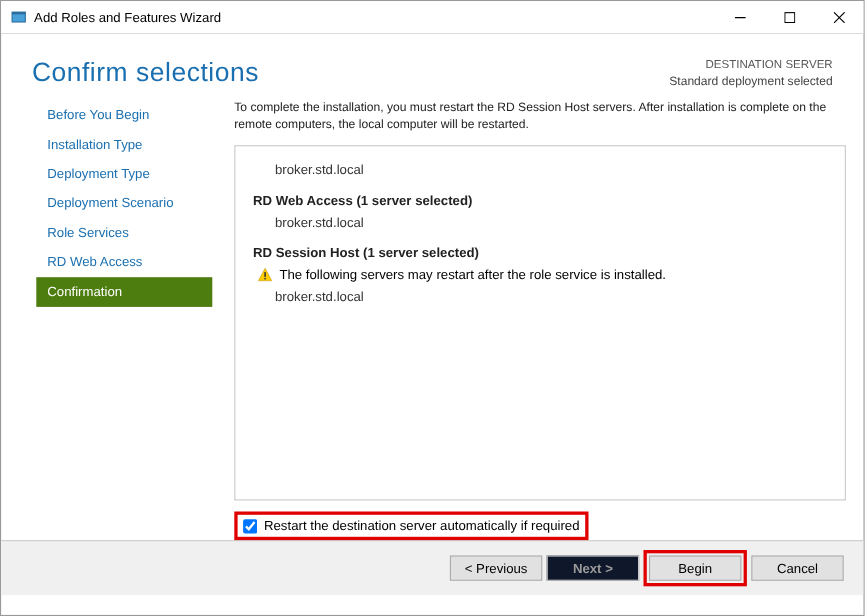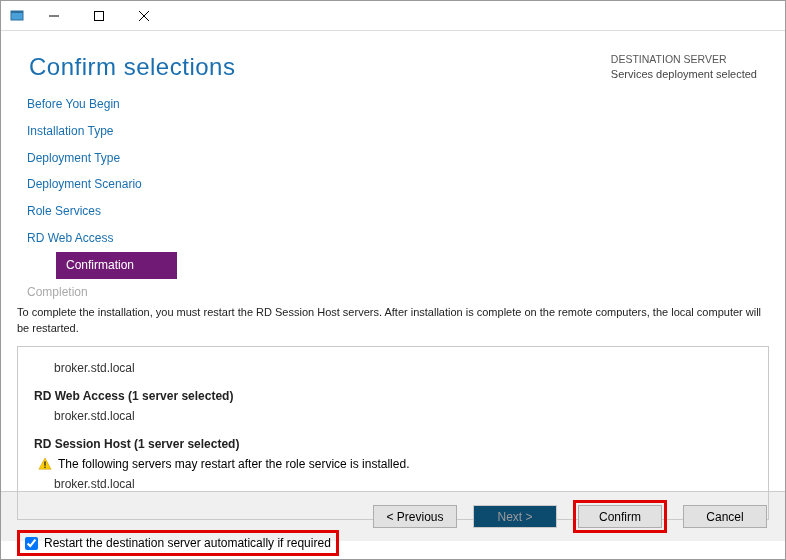--- a/index.html
+++ b/index.html
@@ -44,50 +44,48 @@
     align-items: flex-start;
     justify-content: space-between;
   }
   .header h1 {
     font-size: 24px;
     font-weight: 300;
     color: #1a6fb0;
     letter-spacing: 0.5px;
   }
   .dest {
-    text-align: left;
+    text-align: right;
     font-size: 11px;
     color: #444;
     line-height: 1.3;
   }
   .dest .lab { font-size: 10.5px; color: #555; }
 
   .body {
     display: flex;
-    padding: 0 16px 0 16px;
+    padding: 0 16px 0 32px;
     height: 400px;
-    flex-direction: column;
   }
   .nav {
     width: 160px;
     flex-shrink: 0;
     margin-right: 20px;
   }
   .nav-item {
     font-size: 12px;
     padding: 5px 8px 5px 10px;
     color: #1a6fb0;
     cursor: default;
     white-space: nowrap;
     line-height: 1.4;
   }
   .nav-item.selected {
-    background: #701a75;
+    background: #4d7c0f;
     color: #fff;
-    margin-left: 39px;
   }
   .nav-item.disabled {
     color: #aaa;
   }
 
   .main {
     flex: 1;
     display: flex;
     flex-direction: column;
   }
@@ -137,56 +135,58 @@
     font-size: 12px;
   }
   .restart-wrap input { width: 13px; height: 13px; }
 
   .footer {
     height: 50px;
     border-top: 1px solid #ccc;
     display: flex;
     align-items: center;
     justify-content: flex-end;
-    gap: 16px;
+    gap: 4px;
     padding: 0 18px;
     background: #f0f0f0;
   }
   .btn {
     min-width: 84px;
     height: 23px;
     font-size: 12px;
     font-family: inherit;
     background: #e1e1e1;
     border: 1px solid #adadad;
     cursor: default;
     padding: 0 10px;
   }
   .btn:disabled {
     color: #9a9a9a;
     border-color: #c9c9c9;
-    background: #0c4a6e;
+    background: #0f172a;
+    font-weight: bold;
   }
   .deploy-highlight {
     border: 3px solid #e00000;
     padding: 2px;
     display: inline-block;
   }
   .deploy-highlight .btn { min-width: 84px; }
 </style>
 </head>
 <body>
 
 <div class="titlebar">
   <span class="app-icon">
     <svg viewBox="0 0 16 16" width="16" height="16">
       <rect x="2" y="3" width="12" height="9" fill="#4aa0d8" stroke="#2b6e9e"></rect>
       <rect x="2" y="3" width="12" height="2" fill="#2b6e9e"></rect>
     </svg>
   </span>
+  <span class="title">Add Roles and Features Wizard</span>
   <div class="winbtns">
     <div class="winbtn">
       <svg width="10" height="10">
           <line x1="0" y1="5" x2="10" y2="5" stroke="#000" stroke-width="1"></line>
         </svg>
     </div>
     <div class="winbtn">
       <svg width="10" height="10">
           <rect x="0.5" y="0.5" width="9" height="9" fill="none" stroke="#000" stroke-width="1"></rect>
         </svg>
@@ -197,34 +197,33 @@
           <line x1="10" y1="0" x2="0" y2="10" stroke="#000" stroke-width="1"></line>
         </svg>
     </div>
   </div>
 </div>
 
 <div class="header">
   <h1>Confirm selections</h1>
   <div class="dest">
     <div class="lab">DESTINATION SERVER</div>
-    <div>Services deployment selected</div>
+    <div>Standard deployment selected</div>
   </div>
 </div>
 
 <div class="body">
   <div class="nav" id="nav">
       <div class="nav-item">Before You Begin</div>
       <div class="nav-item">Installation Type</div>
       <div class="nav-item">Deployment Type</div>
       <div class="nav-item">Deployment Scenario</div>
       <div class="nav-item">Role Services</div>
       <div class="nav-item">RD Web Access</div>
       <div class="nav-item selected">Confirmation</div>
-      <div class="nav-item disabled">Completion</div>
     </div>
   <div class="main">
     <div class="instructions">To complete the installation, you must restart the RD Session Host servers. After installation is complete on the remote computers, the local computer will be restarted.</div>
     <div class="panel" id="panel">
         <div class="role-block">
           <div class="role-srv">broker.std.local</div>
         </div>
         <div class="role-block">
           <div class="role-title">RD Web Access  (1 server selected)</div>
           <div class="role-srv">broker.std.local</div>
@@ -248,16 +247,16 @@
         <span>Restart the destination server automatically if required</span>
       </label>
     </div>
   </div>
 </div>
 
 <div class="footer">
   <button class="btn">&lt; Previous</button>
   <button class="btn" disabled="">Next &gt;</button>
   <span class="deploy-highlight">
-    <button class="btn">Confirm</button>
+    <button class="btn">Begin</button>
   </span>
   <button class="btn">Cancel</button>
 </div>
 
 </body></html>

